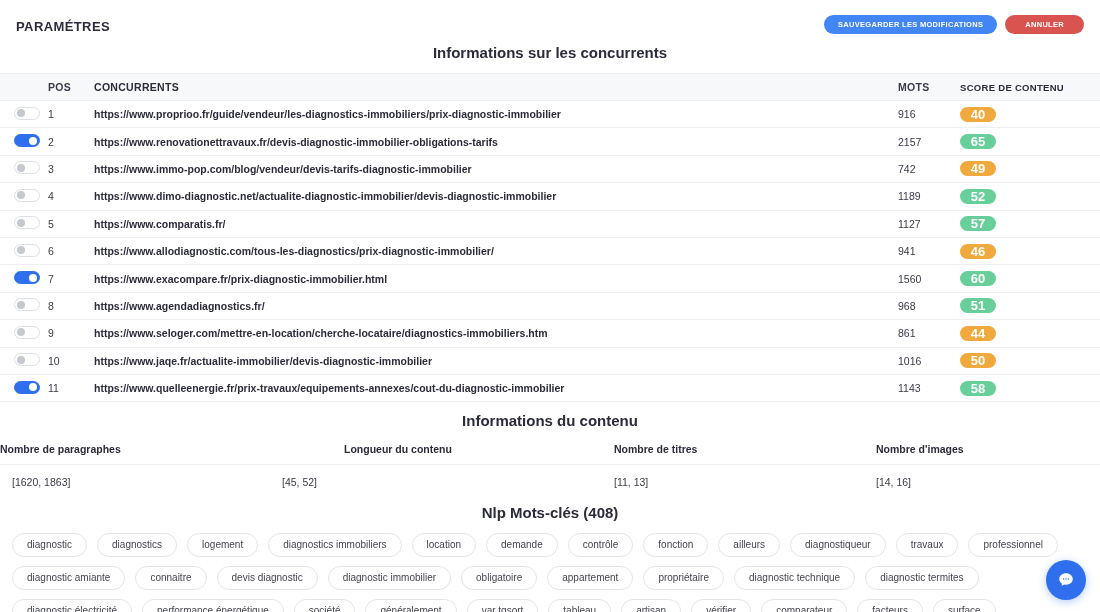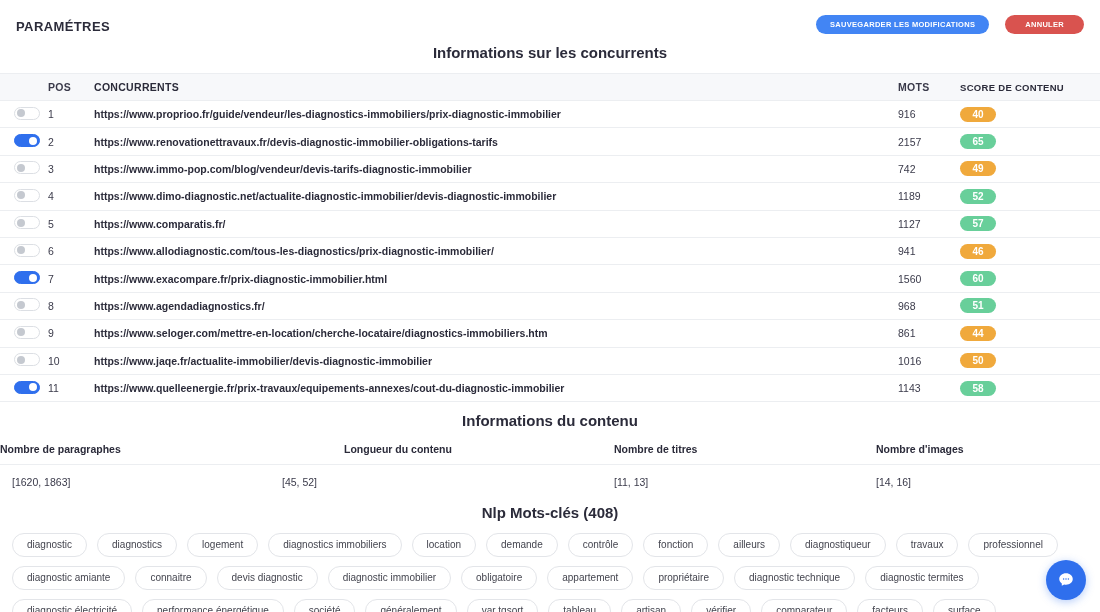--- a/index.html
+++ b/index.html
@@ -15,21 +15,21 @@
   
   .topbar {
     height: 34px;
     display: flex; align-items: flex-end;
     padding: 0 16px;
   }
   .page-title {
     font-size: 13px; font-weight: bold; letter-spacing: .4px;
     color: #2b2b3a;
   }
-  .topbar-actions { margin-left: auto; display: flex; align-items: center; gap: 16px; }
+  .topbar-actions { margin-left: auto; display: flex; align-items: center; gap: 8px; }
   .btn {
     border: none; border-radius: 14px;
     font-size: 7.5px; font-weight: bold; letter-spacing: .3px;
     color: #fff; cursor: pointer;
     font-family: "Liberation Sans", sans-serif;
     height: 19px; display: flex; align-items: center; justify-content: center;
   }
   .btn-save { background: #4285f4; padding: 0 14px; }
   .btn-cancel { background: #d9534f; padding: 0 20px; }
 
@@ -79,21 +79,21 @@
     background: #c5c9d0;
     transition: none;
   }
   .switch.on { background: #2f6fed; border-color: #2f6fed; }
   .switch.on .knob { left: auto; right: 2px; background: #ffffff; }
 
   
   .badge {
     display: inline-flex; align-items: center; justify-content: center;
     width: 36px; height: 15px; border-radius: 7.5px;
-    font-size: 10px; font-weight: bold; color: #ffffff;
+    font-size: 13px; font-weight: bold; color: #ffffff;
   }
   .badge.orange { background: #f0a93c; }
   .badge.green  { background: #68cf9a; }
 
   
   .content-table { width: 100%; margin-top: 14px; }
   .crow { display: flex; }
   .crow.chead {
     font-size: 10.5px; font-weight: bold; color: #2b2b3a;
     padding-bottom: 9px; border-bottom: 1px solid #eceef1;

